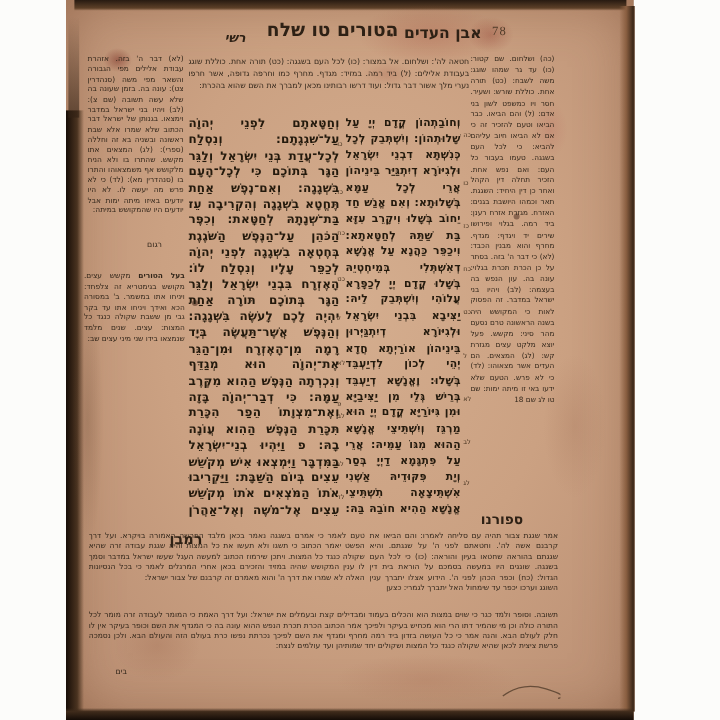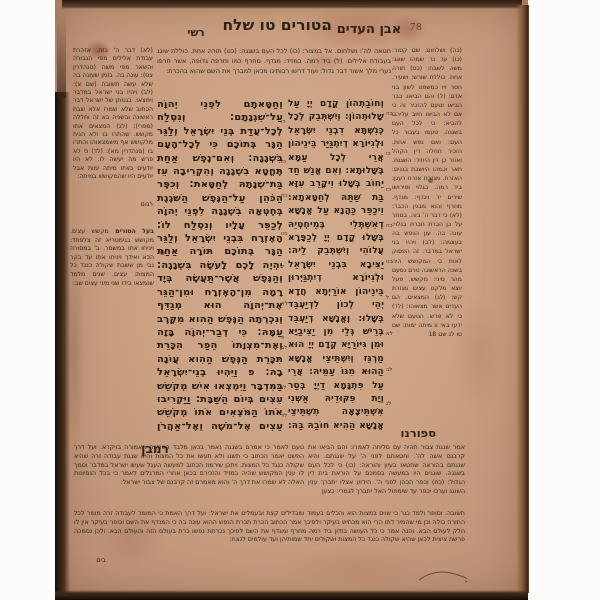--- a/index.html
+++ b/index.html
@@ -53,26 +53,26 @@
 
   <svg class="abs" style="left:360px;top:566px;" width="52" height="22" viewBox="0 0 52 22">
     <path d="M4 14 Q 20 2 40 8 T 50 16" fill="none" stroke="rgba(75,55,38,.75)" stroke-width="1.1"></path>
   </svg>
 </div>
 
 <div class="abs hdr" style="left:410px;top:21px;font-family:'Liberation Serif',serif;font-size:10.5px;font-weight:normal;color:#4f3b28;letter-spacing:1px;text-align:center;">78</div>
 <div class="abs hdr" style="left:334px;top:21px;width:70px;font-size:13px;text-align:center;">אבן העדים</div>
 <div class="abs hdr" style="left:324px;top:22px;font-size:12px;">·</div>
 <div class="abs hdr" style="left:234px;top:16px;width:98px;font-size:15.5px;text-align:center;">הטורים טו שלח</div>
-<div class="abs hdr" style="left:182px;top:26px;width:28px;font-size:10.5px;text-align:center;">רשי</div>
+<div class="abs hdr" style="left:182px;top:26px;width:28px;font-size:10.5px;text-align:center;font-style:italic;">רשי</div>
 
 <div class="abs txt" style="left:157px;top:46px;width:234px;height:42px;font-size:6.5px;line-height:10.2px;">חטאה לה': ושלחום. אל במצור: (כו) לכל העם בשגגה: (כט) תורה אחת. כוללת שוגג בעבודת אלילים: (ל) ביד רמה. במזיד: מגדף. מחרף כמו וחרפה גדופה, אשר חרפו נערי מלך אשור דבר גדול: ועוד דרשו רבותינו מכאן למברך את השם שהוא בהכרת:</div>
 
 <div class="abs txt" style="left:73px;top:46px;width:80px;height:153px;font-size:6.2px;line-height:8.4px;">(לא) דבר ה' בזה. אזהרת עבודת אלילים מפי הגבורה והשאר מפי משה (סנהדרין צט): עונה בה. בזמן שעונה בה שלא עשה תשובה (שם צ): (לב) ויהיו בני ישראל במדבר וימצאו. בגנותן של ישראל דבר הכתוב שלא שמרו אלא שבת ראשונה ובשניה בא זה וחללה (ספרי): (לג) המצאים אתו מקשש. שהתרו בו ולא הניח מלקושש אף משמצאוהו והתרו בו (סנהדרין מא): (לד) כי לא פרש מה יעשה לו. לא היו יודעים באיזו מיתה ימות אבל יודעים היו שהמקושש במיתה:</div>
-<div class="abs txt center" style="left:73px;top:200px;width:80px;height:9px;font-size:6.5px;text-align:right;">רגום</div>
+<div class="abs txt center" style="left:55px;top:200px;width:80px;height:9px;font-size:6.5px;text-align:right;">רגום</div>
 
 <div class="abs txt" style="left:70px;top:227px;width:84px;height:68px;font-size:6.2px;line-height:8.6px;">
   <b>בעל הטורים</b>
   <span>מקשש עצים. מקושש בגימטריא זה צלפחד: ויניחו אתו במשמר. ב' במסורה הכא ואידך ויניחו אתו עד בקר גבי מן ששבת שקולה כנגד כל המצות: עצים. שנים מלמד שנמצאו בידו שני מיני עצים שב:</span>
 </div>
 
 <div class="abs txt scripture" style="left:157px;top:97px;width:126px;height:336px;font-size:10px;line-height:13.4px;">וְחַטָּאתָם לִפְנֵי יְהוָֹה עַל־שִׁגְגָתָם: וְנִסְלַח לְכָל־עֲדַת בְּנֵי יִשְׂרָאֵל וְלַגֵּר הַגָּר בְּתוֹכָם כִּי לְכָל־הָעָם בִּשְׁגָגָה: וְאִם־נֶפֶשׁ אַחַת תֶּחֱטָא בִשְׁגָגָה וְהִקְרִיבָה עֵז בַּת־שְׁנָתָהּ לְחַטָּאת: וְכִפֶּר הַכֹּהֵן עַל־הַנֶּפֶשׁ הַשֹּׁגֶגֶת בְּחֶטְאָה בִשְׁגָגָה לִפְנֵי יְהוָֹה לְכַפֵּר עָלָיו וְנִסְלַח לוֹ: הָאֶזְרָח בִּבְנֵי יִשְׂרָאֵל וְלַגֵּר הַגָּר בְּתוֹכָם תּוֹרָה אַחַת יִהְיֶה לָכֶם לָעֹשֶׂה בִּשְׁגָגָה: וְהַנֶּפֶשׁ אֲשֶׁר־תַּעֲשֶׂה בְּיָד רָמָה מִן־הָאֶזְרָח וּמִן־הַגֵּר אֶת־יְהוָֹה הוּא מְגַדֵּף וְנִכְרְתָה הַנֶּפֶשׁ הַהִוא מִקֶּרֶב עַמָּהּ: כִּי דְבַר־יְהוָֹה בָּזָה וְאֶת־מִצְוָתוֹ הֵפַר הִכָּרֵת תִּכָּרֵת הַנֶּפֶשׁ הַהִוא עֲוֹנָה בָהּ: פ וַיִּהְיוּ בְנֵי־יִשְׂרָאֵל בַּמִּדְבָּר וַיִּמְצְאוּ אִישׁ מְקֹשֵׁשׁ עֵצִים בְּיוֹם הַשַּׁבָּת: וַיַּקְרִיבוּ אֹתוֹ הַמֹּצְאִים אֹתוֹ מְקֹשֵׁשׁ עֵצִים אֶל־מֹשֶׁה וְאֶל־אַהֲרֹן וְאֶל כָּל־הָעֵדָה: וַיַּנִּיחוּ אֹתוֹ בַּמִּשְׁמָר כִּי לֹא פֹרַשׁ מַה־יֵּעָשֶׂה לוֹ: ס</div>
 
 <div class="abs txt scripture" style="left:288px;top:97px;width:96px;height:336px;font-size:9px;line-height:13.4px;">וְחוֹבַתְהוֹן קֳדָם יְיָ עַל שָׁלוּתְהוֹן: וְיִשְׁתְּבֵק לְכָל כְּנִשְׁתָּא דִבְנֵי יִשְׂרָאֵל וּלְגִיּוֹרָא דְיִתְגַּיַּר בֵּינֵיהוֹן אֲרֵי לְכָל עַמָּא בְּשָׁלוּתָא: וְאִם אֱנַשׁ חַד יֵחוֹב בְּשָׁלוּ וִיקָרֵב עִזָּא בַּת שַׁתַּהּ לְחַטָּאתָא: וִיכַפֵּר כַּהֲנָא עַל אֱנָשָׁא דְאִשְׁתְּלִי בְּמֵיחְטְיֵהּ בְּשָׁלוּ קֳדָם יְיָ לְכַפָּרָא עֲלוֹהִי וְיִשְׁתְּבֵק לֵיהּ: יַצִּיבָא בִּבְנֵי יִשְׂרָאֵל וּלְגִיּוֹרָא דְיִתְגַּיְּרוּן בֵּינֵיהוֹן אוֹרַיְתָא חֲדָא יְהֵי לְכוֹן לִדְיַעְבֵּד בְּשָׁלוּ: וֶאֱנָשָׁא דְיַעְבֵּד בְּרֵישׁ גְּלֵי מִן יַצִּיבַיָּא וּמִן גִּיּוֹרַיָּא קֳדָם יְיָ הוּא מַרְגֵּז וְיִשְׁתֵּיצֵי אֱנָשָׁא הַהוּא מִגּוֹ עַמֵּיהּ: אֲרֵי עַל פִּתְגָּמָא דַיְיָ בְּסַר וְיָת פִּקּוּדֵיהּ אַשְׁנִי אִשְׁתֵּיצָאָה תִשְׁתֵּיצֵי אֱנָשָׁא הַהִיא חוֹבַהּ בַּהּ: וַהֲווֹ בְנֵי יִשְׂרָאֵל בְּמַדְבְּרָא וְאַשְׁכַּחוּ גְּבַר כַּד מְגַבֵּב אָעִין בְּיוֹמָא דְשַׁבְּתָא: וְקָרִיבוּ יָתֵיהּ דְאַשְׁכַּחוּ יָתֵיהּ כַּד מְגַבֵּב אָעִין לְוָת מֹשֶׁה וּלְוָת אַהֲרֹן וּלְוָת כָּל כְּנִשְׁתָּא: וַאֲסָרוּ יָתֵיהּ בְּבֵית מַטְּרָא אֲרֵי לָא אִתְפָּרַשׁ מָא דְיַעְבְּדוּן לֵיהּ: ס</div>
 

